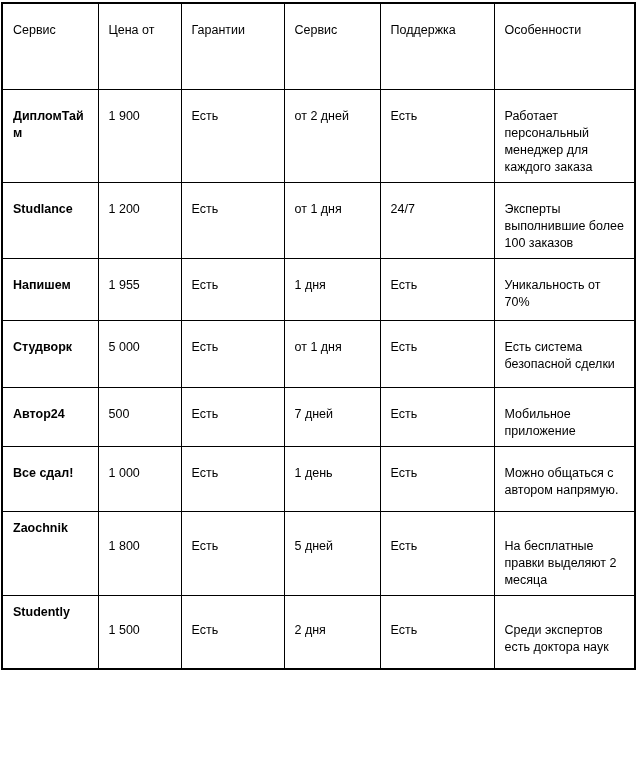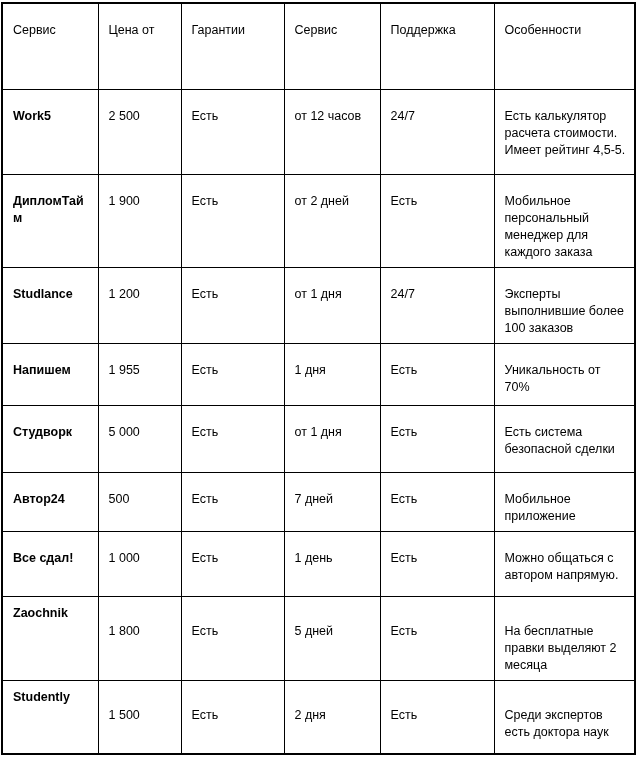--- a/index.html
+++ b/index.html
@@ -80,35 +80,27 @@
       <tr>
         <th>Сервис</th>
         <th>Цена от</th>
         <th>Гарантии</th>
         <th>Сервис</th>
         <th>Поддержка</th>
         <th>Особенности</th>
       </tr>
     </thead>
     <tbody>
-      <tr class="r1">
-        <td class="cell-service">Work5</td>
-        <td class="cell-price">2 500</td>
-        <td class="cell-guarantee">Есть</td>
-        <td class="cell-terms">от 12 часов</td>
-        <td class="cell-support">24/7</td>
-        <td class="cell-features">Есть калькулятор расчета стоимости. Имеет рейтинг 4,5-5.</td>
-      </tr>
       <tr class="r2">
         <td class="cell-service">ДипломТайм</td>
         <td class="cell-price">1 900</td>
         <td class="cell-guarantee">Есть</td>
         <td class="cell-terms">от 2 дней</td>
         <td class="cell-support">Есть</td>
-        <td class="cell-features">Мобильное персональный менеджер для каждого заказа</td>
+        <td class="cell-features">Работает персональный менеджер для каждого заказа</td>
       </tr>
       <tr class="r3">
         <td class="cell-service">Studlance</td>
         <td class="cell-price">1 200</td>
         <td class="cell-guarantee">Есть</td>
         <td class="cell-terms">от 1 дня</td>
         <td class="cell-support">24/7</td>
         <td class="cell-features">Эксперты выполнившие более 100 заказов</td>
       </tr>
       <tr class="r4">

